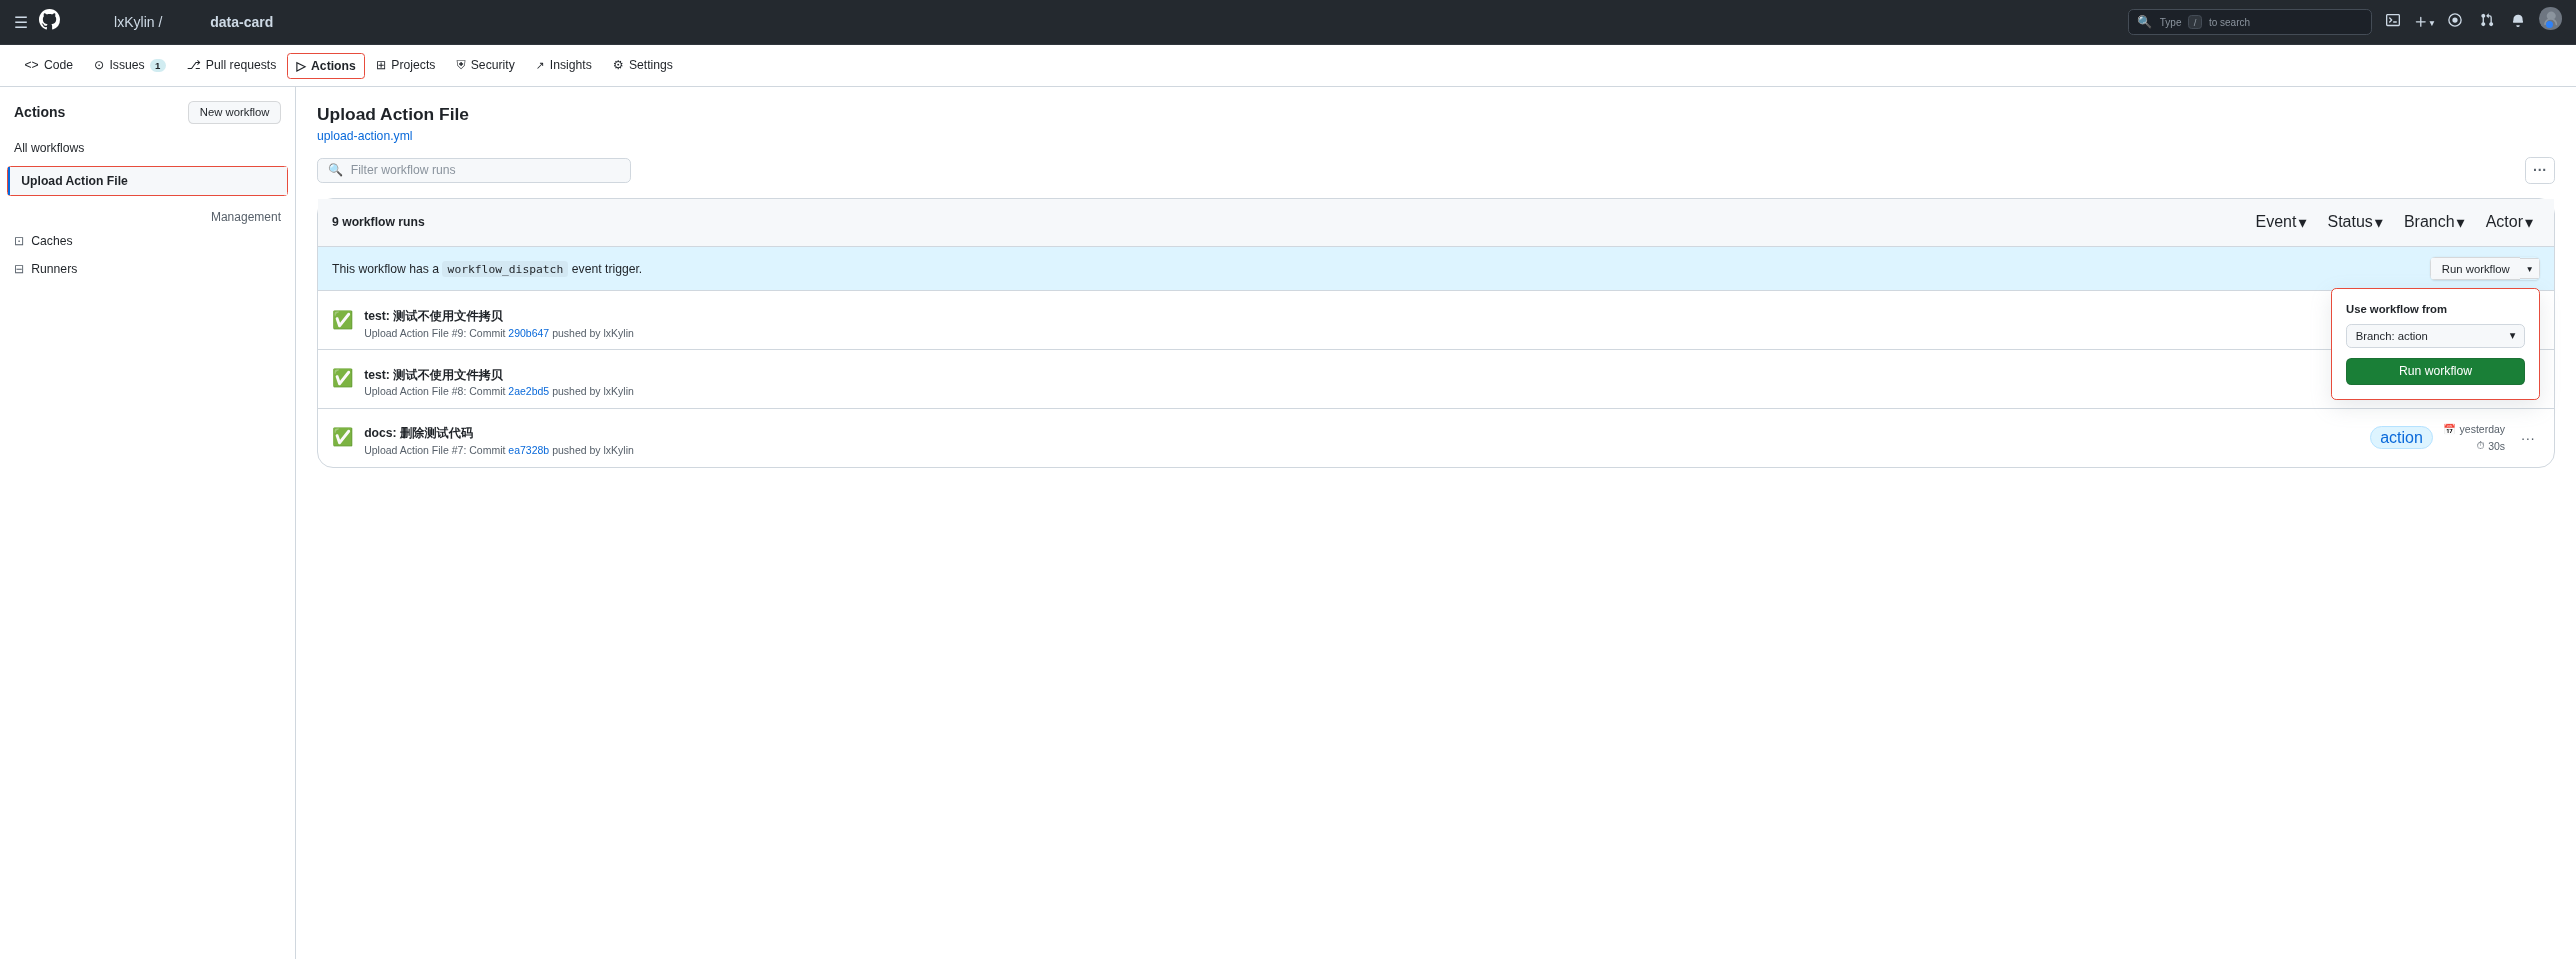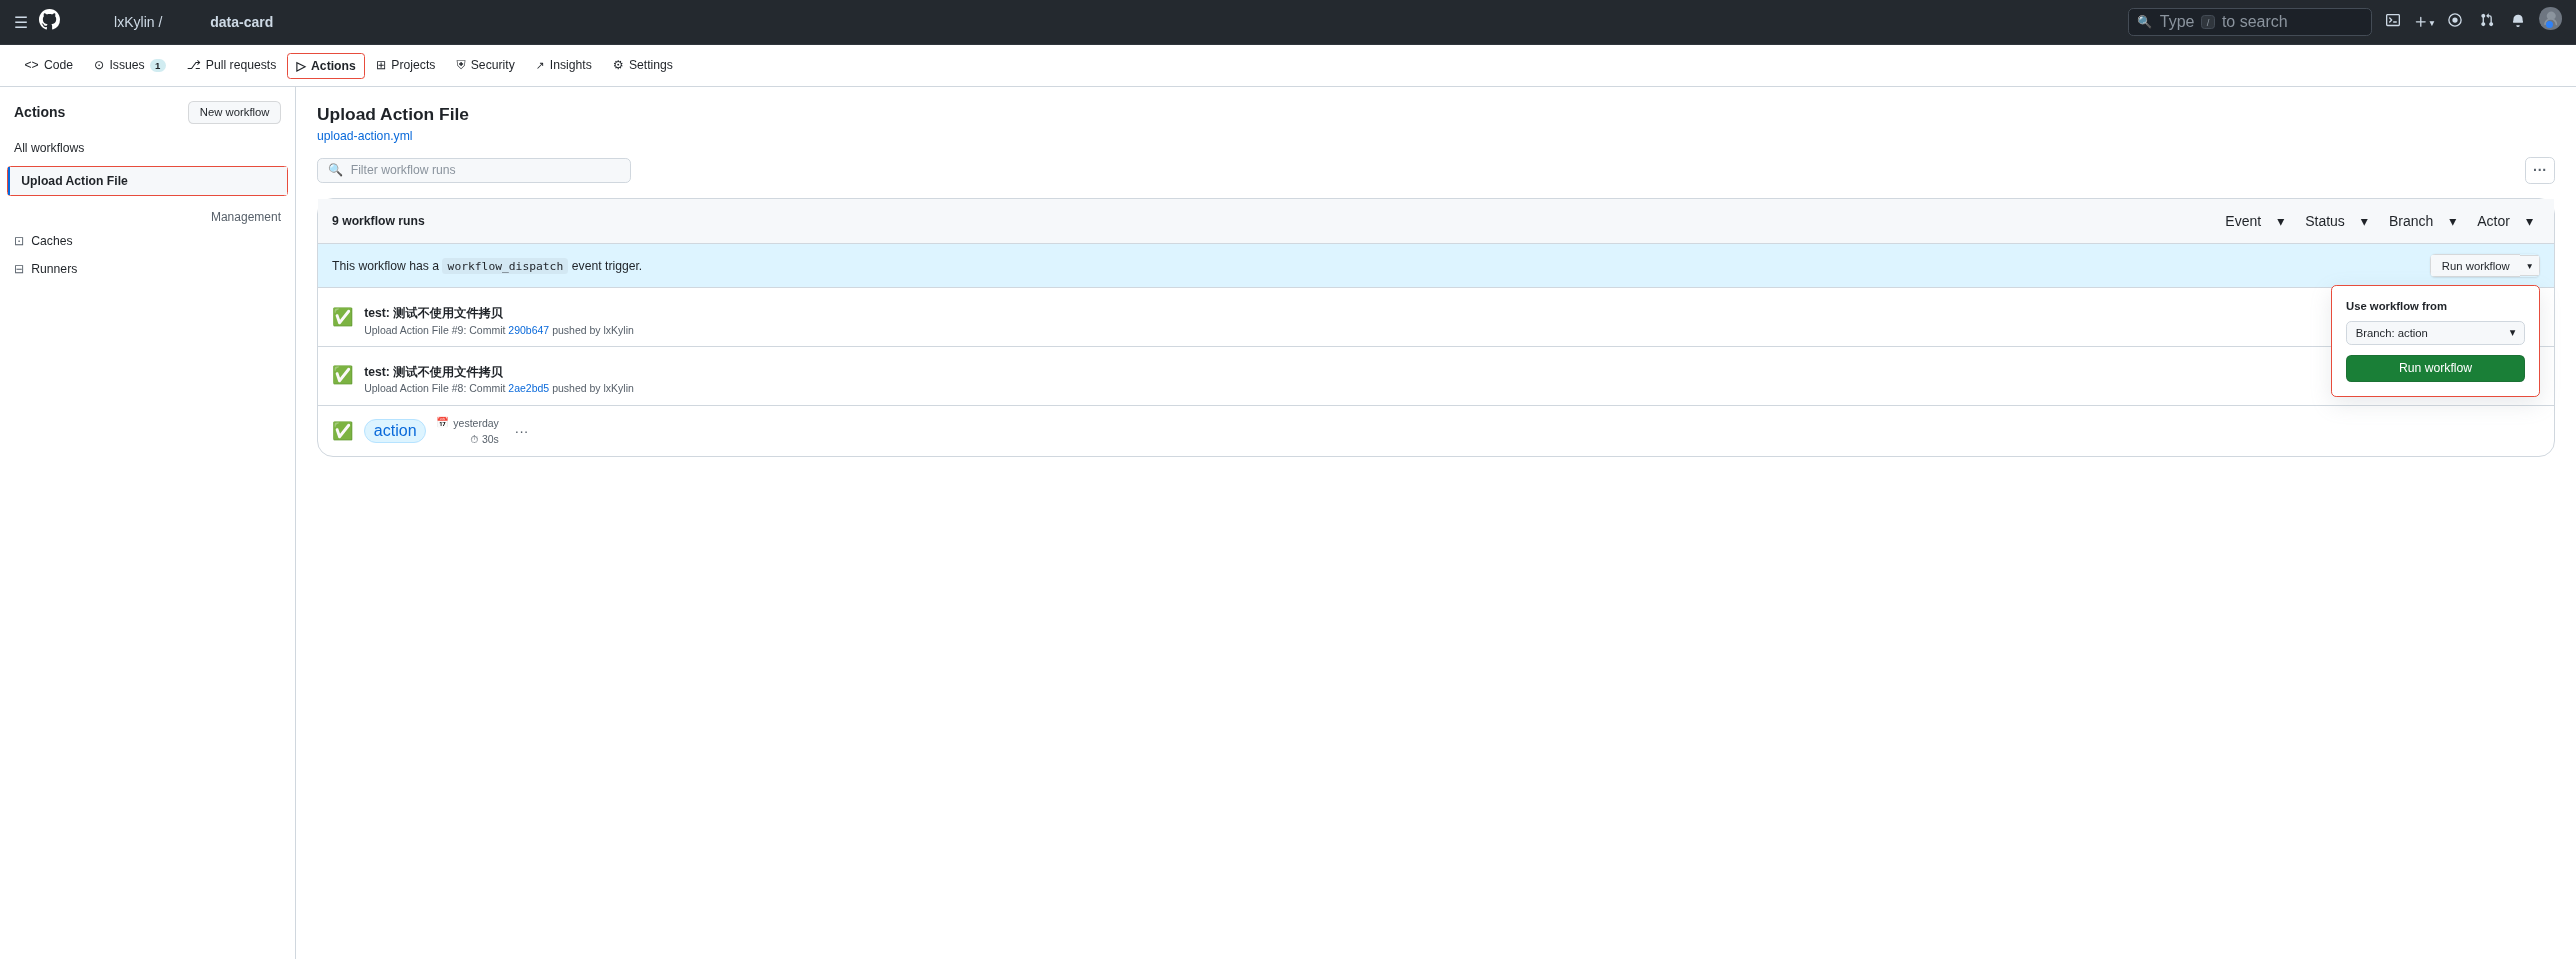--- a/index.html
+++ b/index.html
@@ -13,21 +13,21 @@
     .nav-hamburger { color: #cdd9e5; cursor: pointer; font-size: 15.7px; }
     .nav-logo { color: #ffffff; font-size: 21px; }
     .nav-repo-title { color: #cdd9e5; font-size: 14px; font-weight: 400; }
     .nav-repo-title a { color: #cdd9e5; text-decoration: none; margin-left: 44px; }
     .nav-spacer { flex: 1; }
     .nav-search {
       display: flex; align-items: center; background: #1c2128; border: 0.9px solid #444c56;
       border-radius: 5.2px; padding: 4.4px 8.7px; gap: 7px; width: 244px; cursor: text;
     }
     .nav-search-icon { color: #8b949e; font-size: 12.2px; }
-    .nav-search-text { color: #8b949e; font-size: 16px; }
+    .nav-search-text { color: #8b949e; font-size: 10px; }
     .nav-search-slash {
       background: #30363d; color: #8b949e; font-size: 9.6px; padding: 0.9px 4.4px;
       border-radius: 3.5px; border: 0.9px solid #444c56;
     }
     .nav-icons { display: flex; align-items: center; gap: 10.5px; color: #cdd9e5; }
     .nav-icon-btn { background: none; border: none; color: #cdd9e5; cursor: pointer; font-size: 15.7px; padding: 3.5px; }
     .nav-plus { display: flex; align-items: center; gap: 1.7px; cursor: pointer; color: #cdd9e5; }
     .nav-avatar { width: 22.6px; height: 22.6px; border-radius: 50%; background: #6e7681; overflow: hidden; display: flex; align-items: center; justify-content: center; }
     .nav-avatar-dot { width: 7px; height: 7px; background: #2f81f7; border-radius: 50%; position: relative; top: -8.7px; left: 7px; }
     .nav-avatar-wrap { position: relative; }
@@ -107,22 +107,22 @@
     
     .runs-table { border: 0.9px solid #d0d7de; border-radius: 16px; overflow: visible; }
 
     .runs-header {
       display: flex; align-items: center; justify-content: space-between;
       padding: 10.5px 14px; background: #f6f8fa; border-bottom: 0.9px solid #d0d7de;
     }
     .runs-count { font-size: 12.2px; font-weight: 600; color: #1f2328; }
     .runs-filters { display: flex; align-items: center; gap: 7px; }
     .filter-btn {
-      background: none; border: none; cursor: pointer; font-size: 14px; color: #1f2328;
-      display: flex; align-items: center; gap: 16px; padding: 3.5px 7px; text-align: center;
+      background: none; border: none; cursor: pointer; font-size: 16px; color: #1f2328;
+      display: flex; align-items: center; gap: 2px; padding: 3.5px 7px; text-align: center;
     }
 
     
     .dispatch-notice {
       display: flex; align-items: center; justify-content: space-between;
       padding: 10.5px 14px; background: #ddf4ff; border-bottom: 0.9px solid #d0d7de;
       position: relative;
     }
     .dispatch-text { font-size: 12.2px; color: #1f2328; }
     .dispatch-code {
@@ -408,20 +408,28 @@
         <div class="run-time">
           <div class="run-time-row">
             <span>⏱</span>
             <span>28s</span>
           </div>
         </div>
       </div>
 
       <div class="run-row">
         <span class="run-status-icon success-icon">✅</span>
+        <div class="run-info">
+          <div class="run-name">docs: 删除测试代码</div>
+          <div class="run-meta">
+            <span>Upload Action File #7: Commit</span>
+            <a>ea7328b</a>
+            <span>pushed by lxKylin</span>
+          </div>
+        </div>
         <span class="run-badge">action</span>
         <div class="run-time">
           <div class="run-time-row">
             <span>📅</span>
             <span>yesterday</span>
           </div>
           <div class="run-time-row">
             <span>⏱</span>
             <span>30s</span>
           </div>

